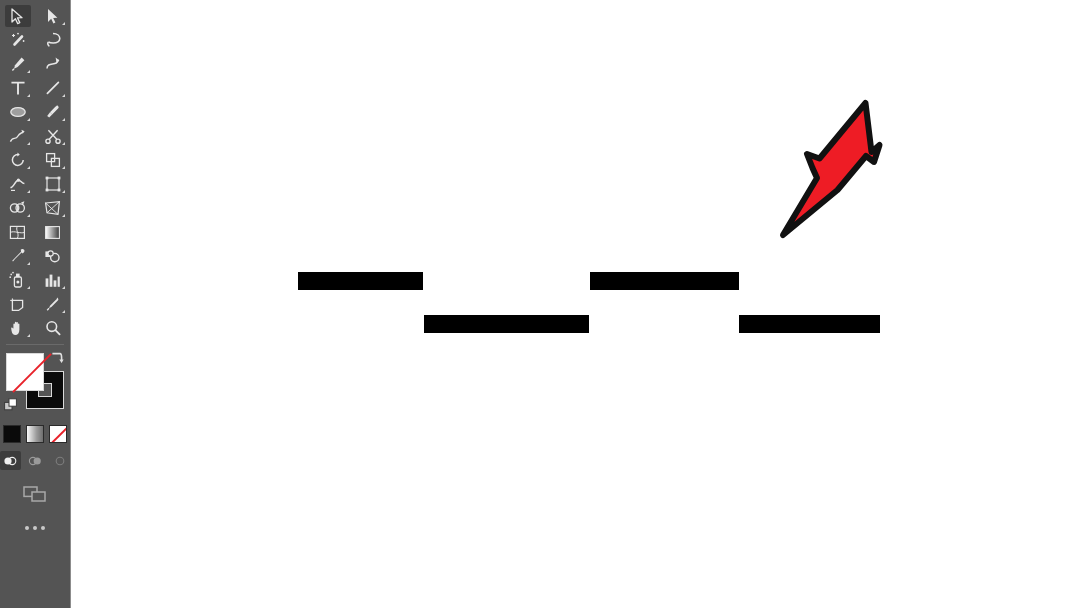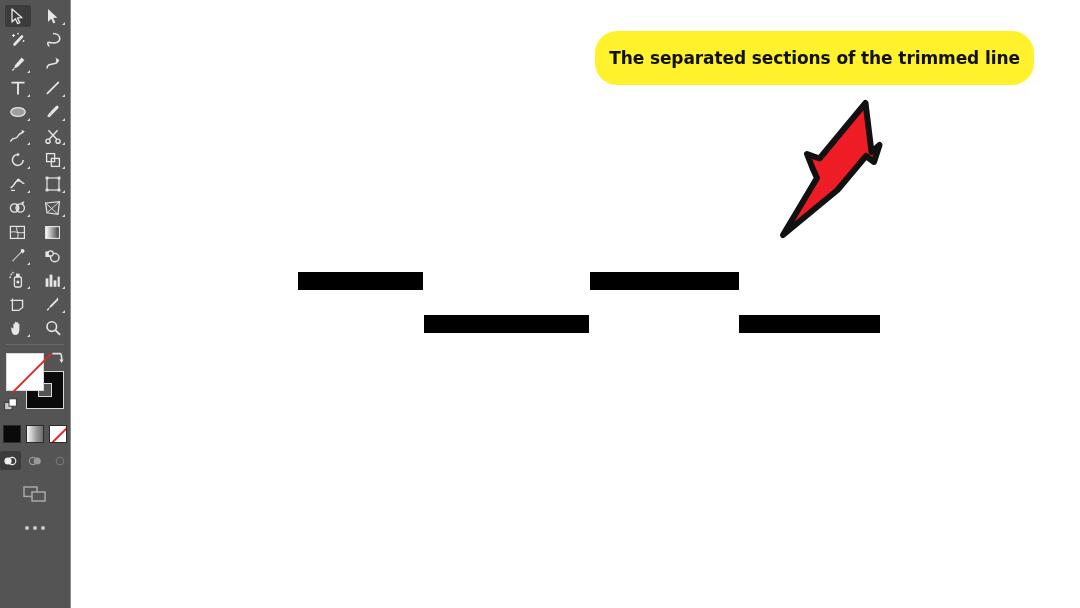--- a/index.html
+++ b/index.html
@@ -606,19 +606,16 @@
     <div class="segment" style="left:353px; top:315px; width:165px; height:18px;"></div>
     <div class="segment" style="left:519px; top:272px; width:149px; height:18px;"></div>
     <div class="segment" style="left:668px; top:315px; width:141px; height:18px;"></div>
 
     <div id="arrow">
       <svg width="120" height="150" viewBox="0 0 120 150">
         <path d="M94.5 8 L100.5 57 L108.5 50 L103 67 L95 61 L66.5 95 L12 140 L46 83 L41.5 73 L36 59 L48.5 63.5 Z" fill="#ee1c25" stroke="#111111" stroke-width="6" stroke-linejoin="round"></path>
       </svg>
     </div>
 
-    <div id="callout">
-      <span id="callout-text">The separated sections of the trimmed line</span>
-    </div>
 
   </div>
 
 </div>
 
 </body></html>

